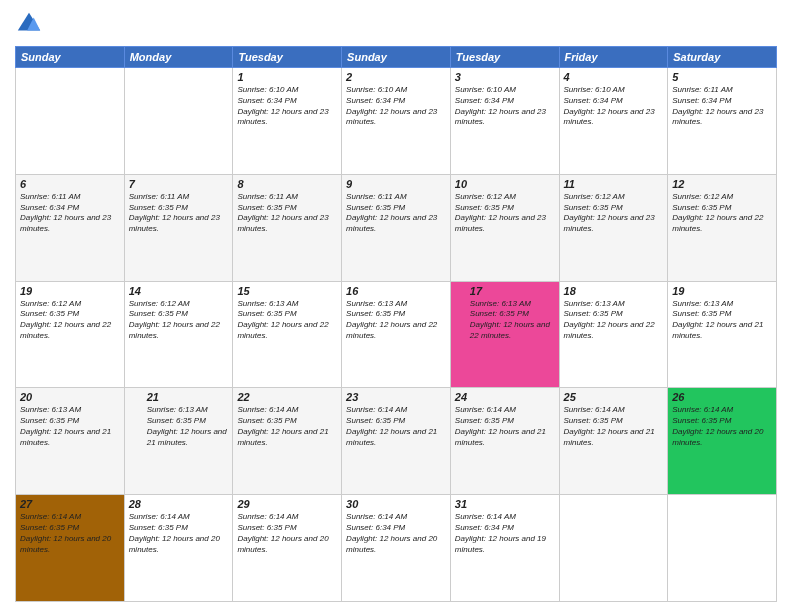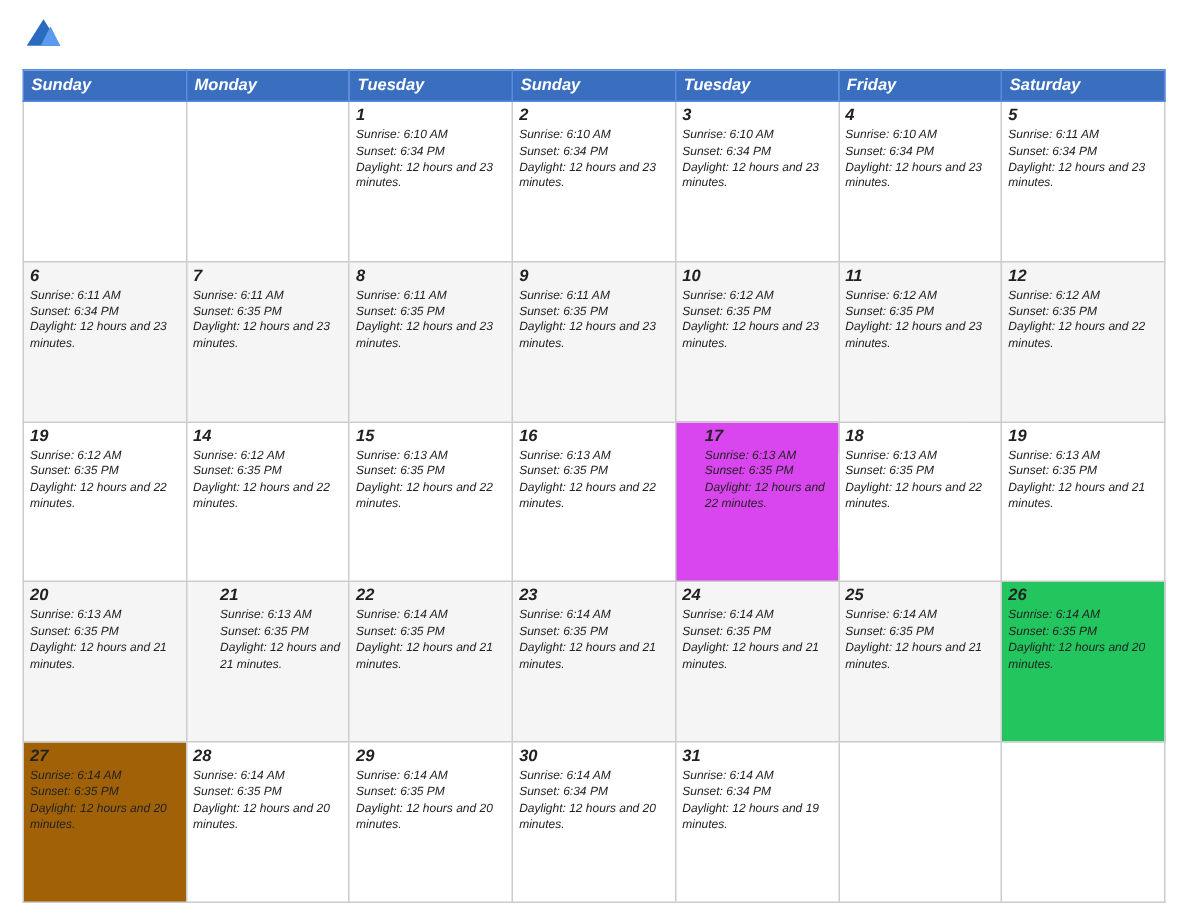--- a/index.html
+++ b/index.html
@@ -224,21 +224,21 @@
             <div class="day-info" style="white-space: pre-line;">Sunrise: 6:13 AM
 Sunset: 6:35 PM
 Daylight: 12 hours and 22 minutes.</div>
           </td>
           <td style="background: rgb(255, 255, 255);">
             <span class="day-num">16</span>
             <div class="day-info" style="white-space: pre-line;">Sunrise: 6:13 AM
 Sunset: 6:35 PM
 Daylight: 12 hours and 22 minutes.</div>
           </td>
-          <td style="background: #d946ef; padding-left: 19px;">
+          <td style="background: #ec4899; padding-left: 19px;">
             <span class="day-num">17</span>
             <div class="day-info" style="white-space: pre-line;">Sunrise: 6:13 AM
 Sunset: 6:35 PM
 Daylight: 12 hours and 22 minutes.</div>
           </td>
           <td style="background: rgb(255, 255, 255); border-radius: 23px;">
             <span class="day-num">18</span>
             <div class="day-info" style="white-space: pre-line;">Sunrise: 6:13 AM
 Sunset: 6:35 PM
 Daylight: 12 hours and 22 minutes.</div>

